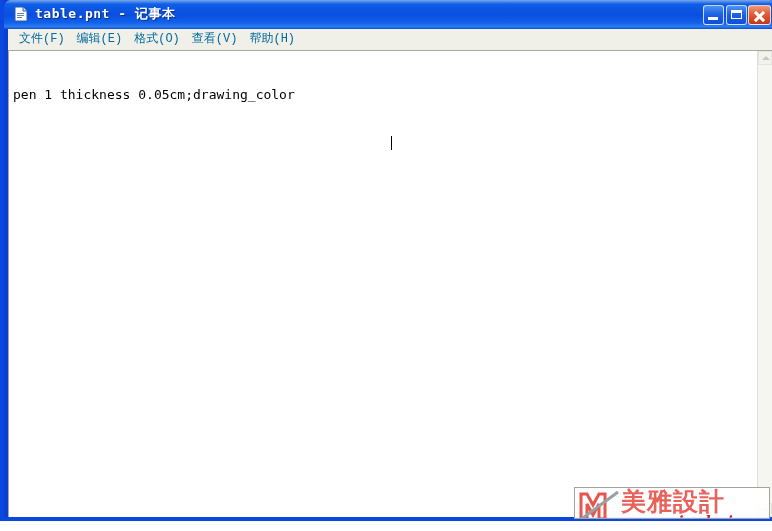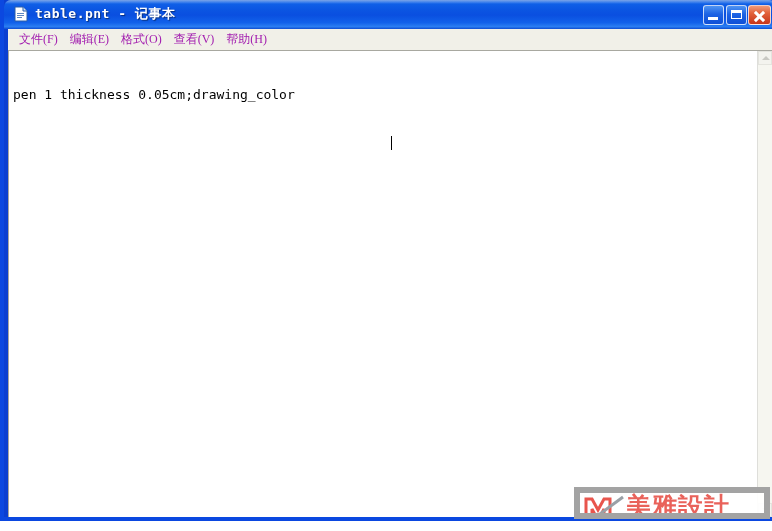--- a/index.html
+++ b/index.html
@@ -145,23 +145,23 @@
     top: 29px;
     width: 764px;
     height: 21px;
     background: #f1f0e8;
     display: flex;
     align-items: center;
     padding-left: 8px;
     box-sizing: border-box;
   }
   .menu-item {
-    font-family: Liberation Serif, serif;
+    font-family: Liberation Mono, monospace;
     font-size: 12px;
-    color: #a21caf;
+    color: #0369a1;
     padding: 1px 9px 2px 3px;
     white-space: nowrap;
     cursor: default;
     line-height: 15px;
   }
   .menu-item .mn { letter-spacing: 0px; }
 
   
   #client {
     position: absolute;
@@ -239,21 +239,21 @@
   #sb-down .sb-arrow { border-top: 4px solid #c8c8c2; }
 
   
   #watermark {
     position: absolute;
     left: 574px;
     top: 487px;
     width: 196px;
     height: 32px;
     background: rgba(255,255,255,0.92);
-    border: 6px solid #a3a3a3;
+    border: 1px solid #a3a3a3;
     box-sizing: border-box;
     overflow: hidden;
   }
   #wm-logo {
     position: absolute;
     left: 3px;
     top: 2px;
     width: 42px;
     height: 32px;
   }

